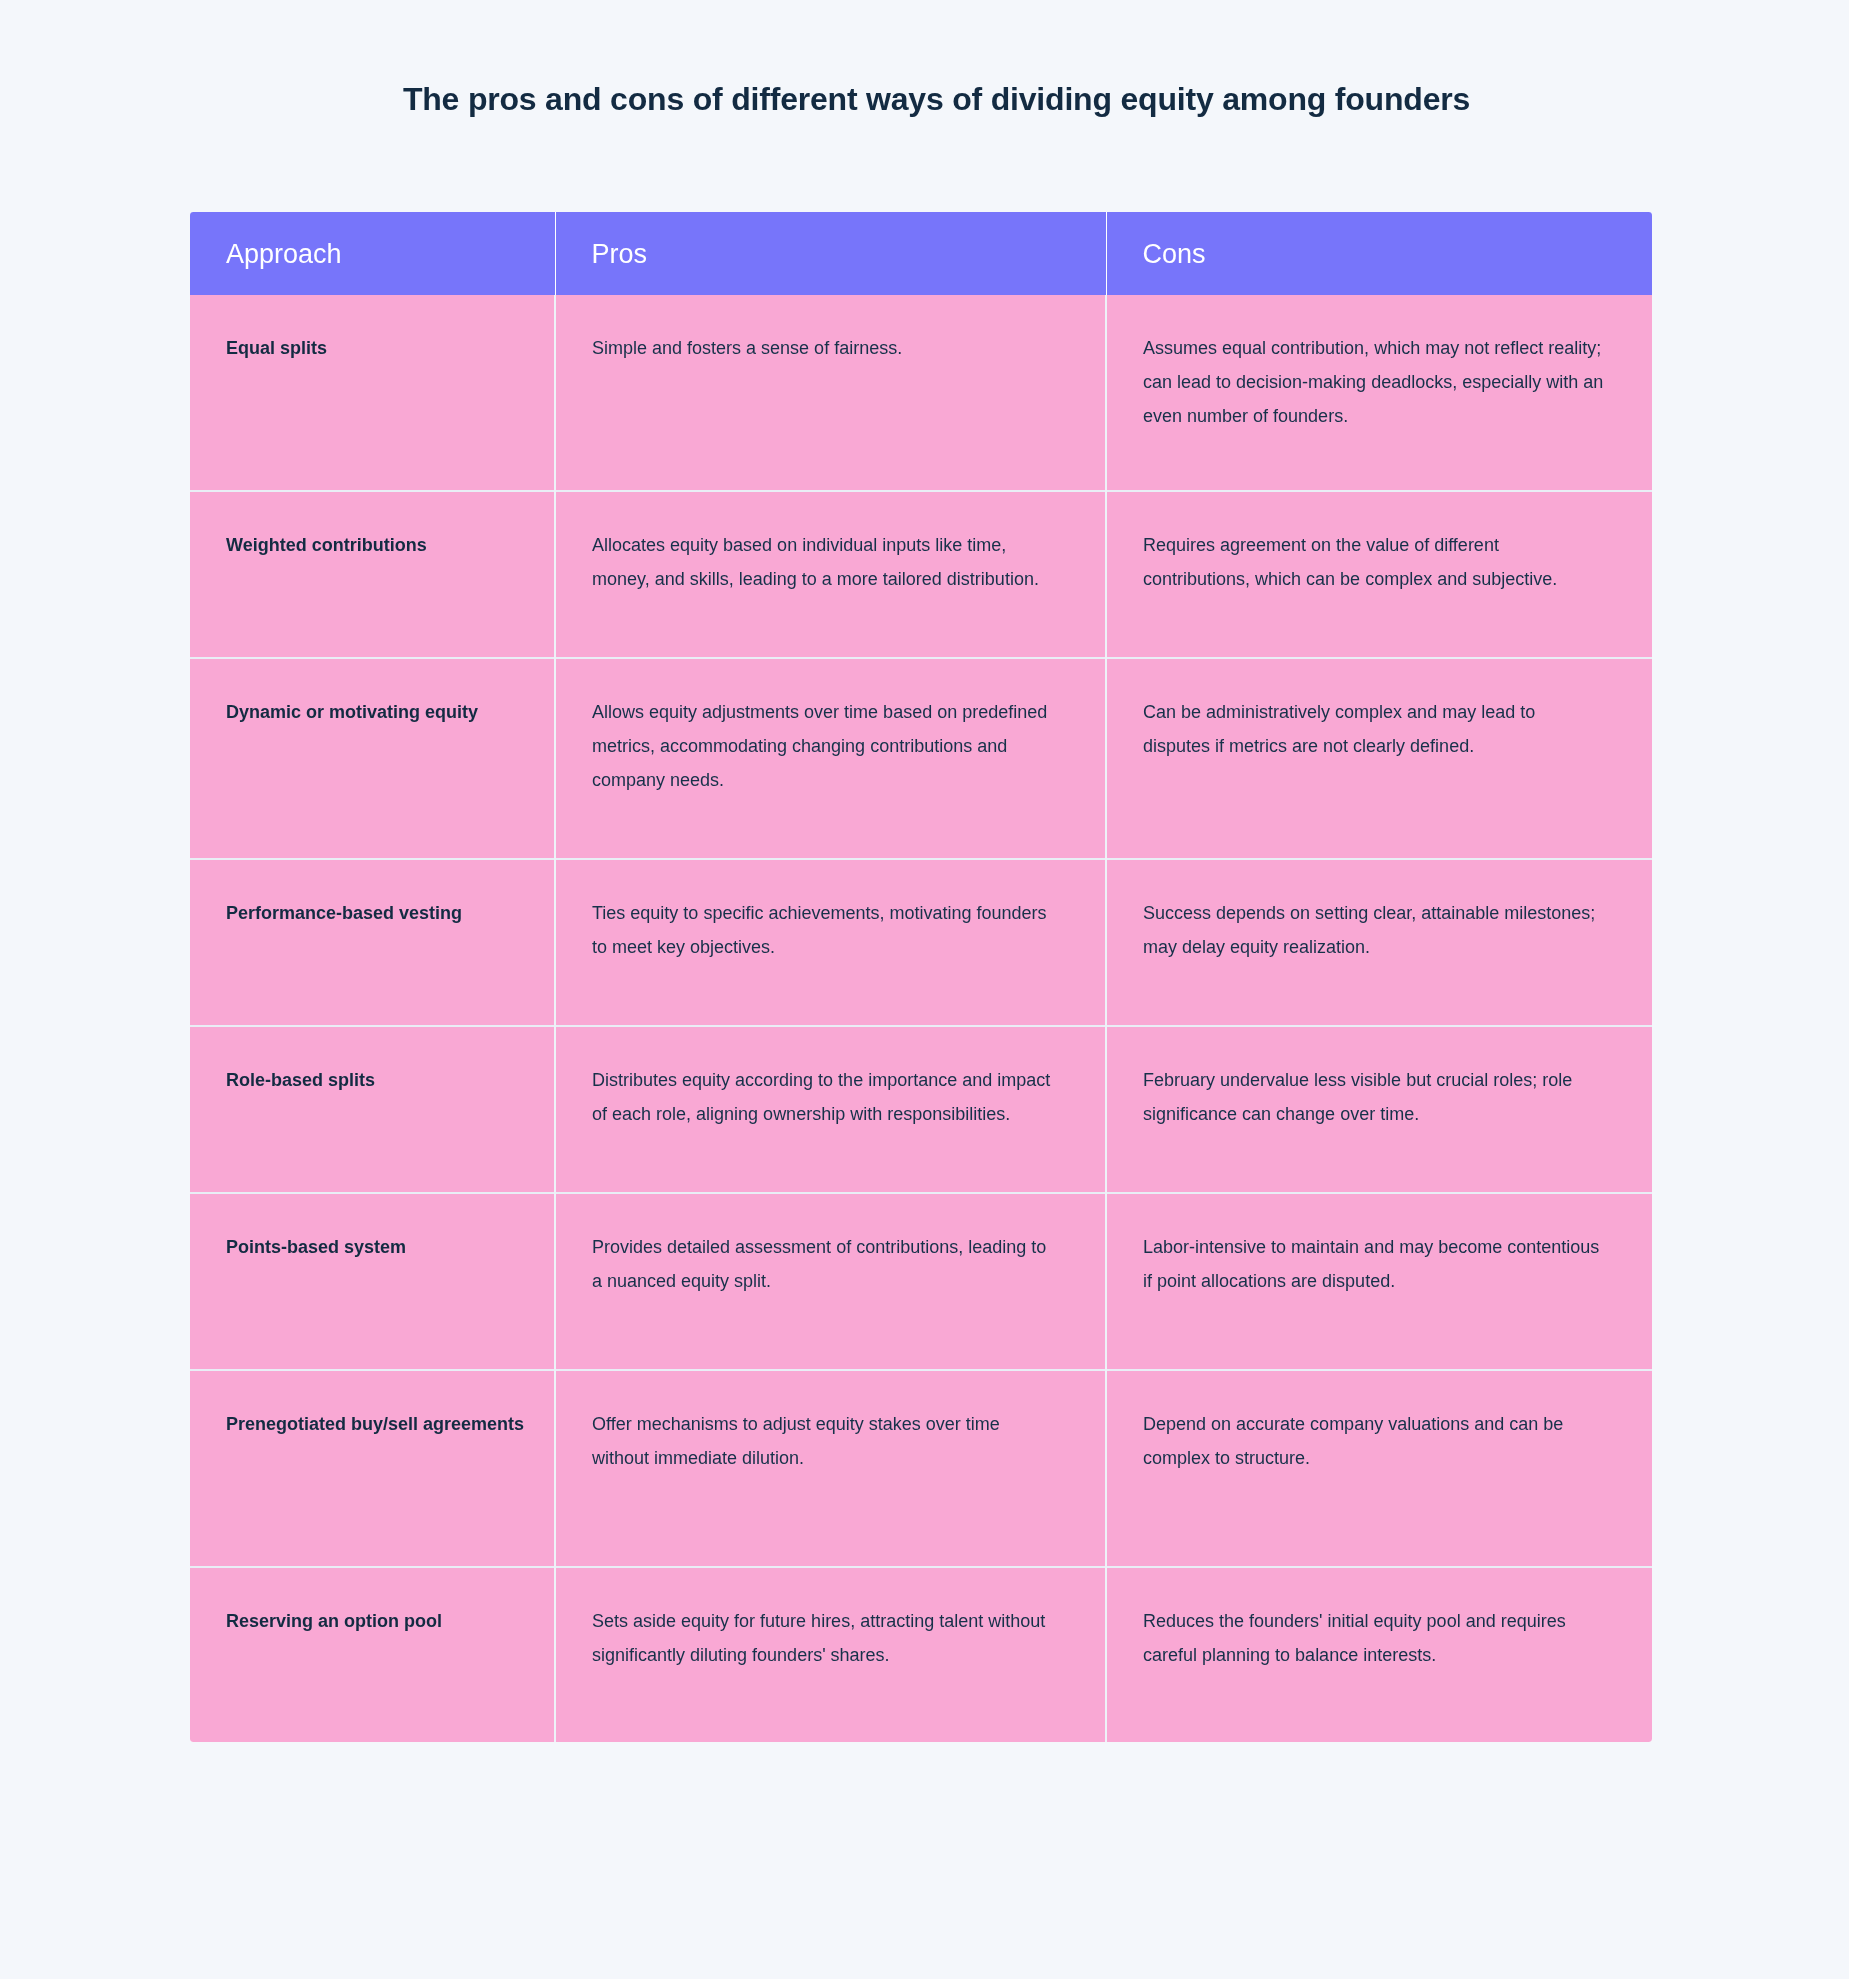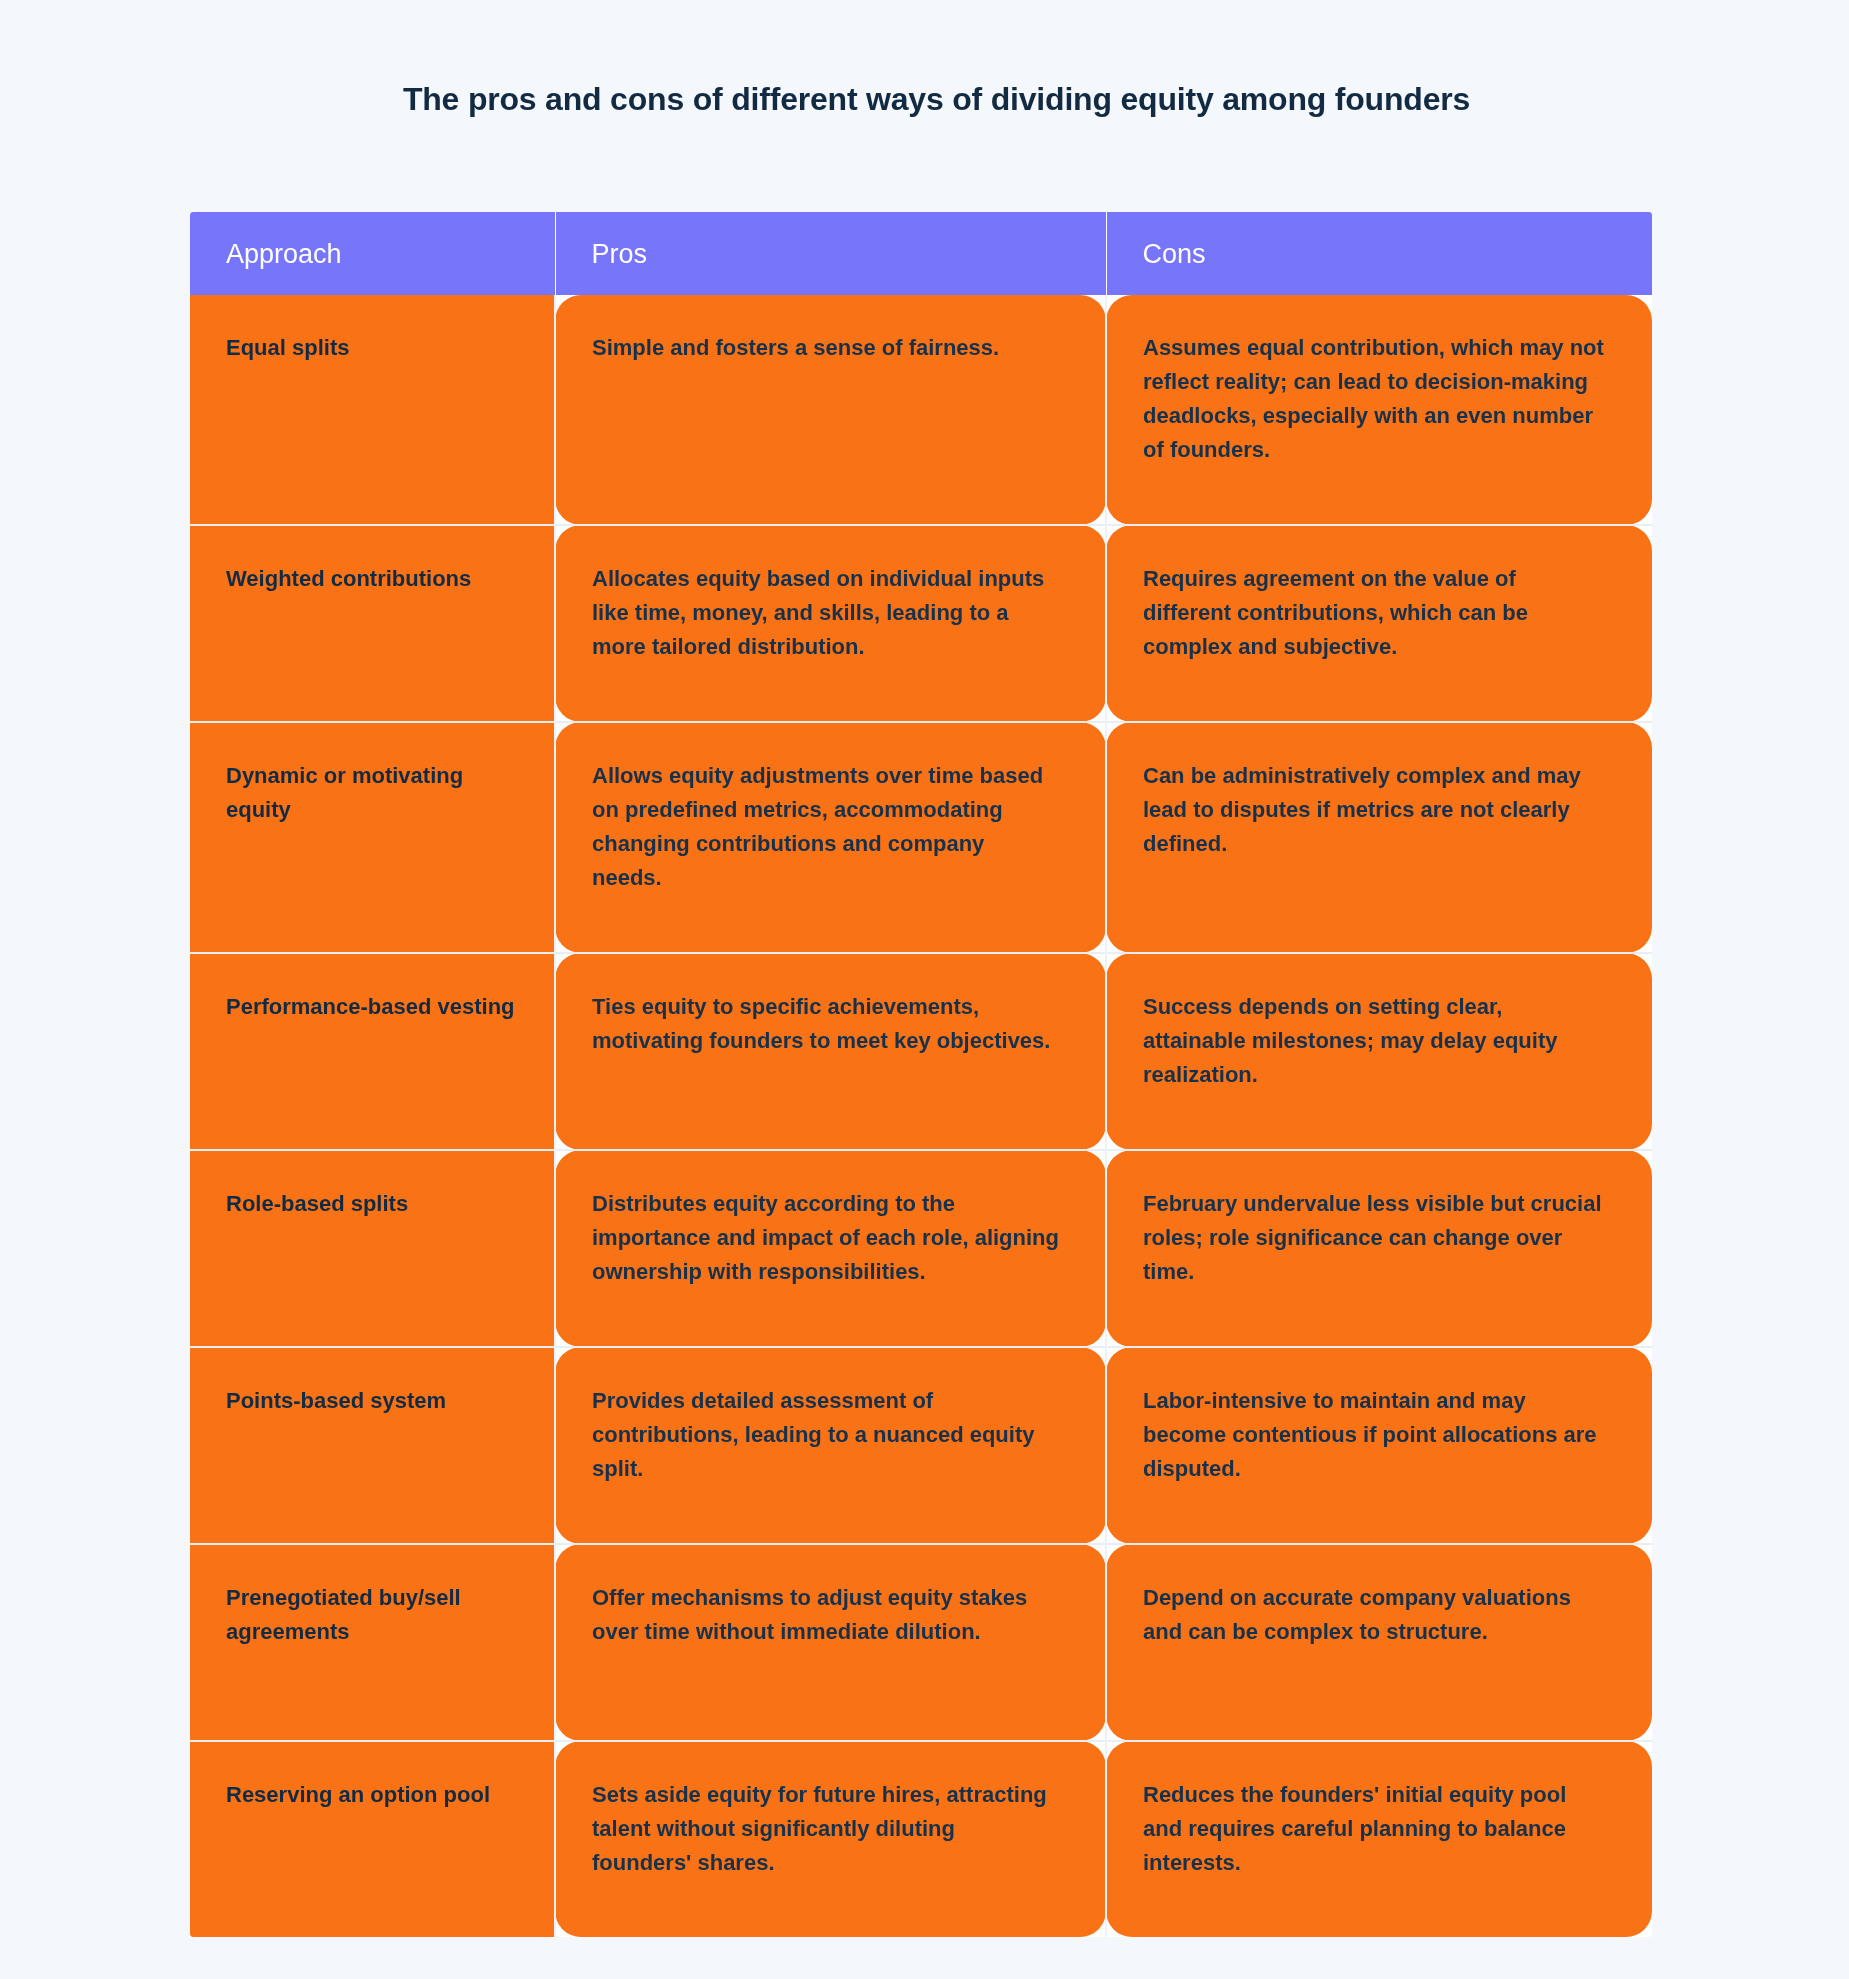--- a/index.html
+++ b/index.html
@@ -64,44 +64,43 @@
     font-weight: normal;
     line-height: 34px;
     height: 83px;
     padding: 0 0 0 36px;
     vertical-align: middle;
     border-right: 1.7px solid #ffffff;
   }
   thead th:last-child { border-right: none; }
 
   tbody td {
-    background: #f97316;
+    background: #f9a8d4;
     vertical-align: top;
     padding: 36px 46px 57px 36px;
     border-top: 2.6px solid #e9eef6;
     border-right: 2.6px solid #eef2f8;
-    font-size: 22px;
+    font-size: 18px;
     line-height: 34px;
     color: #17314a;
   }
   tbody td:last-child { border-right: none; }
 
   tbody tr:first-child td { border-top: none; }
 
   tbody td.approach-cell {
     font-weight: bold;
     color: #132b42;
     padding-right: 24px;
   }
 
   tbody td.pros-cell,
   tbody td.cons-cell {
-    font-weight: bold;
+    font-weight: normal;
     color: #17314a;
-    border-radius: 26px;
   }
 
   tbody td .cell-text { display: block; }
 
   
   tr.row-h-1 td { height: 193px; }
   tr.row-h-2 td { height: 167px; }
   tr.row-h-3 td { height: 201px; }
   tr.row-h-4 td { height: 167px; }
   tr.row-h-5 td { height: 167px; }

